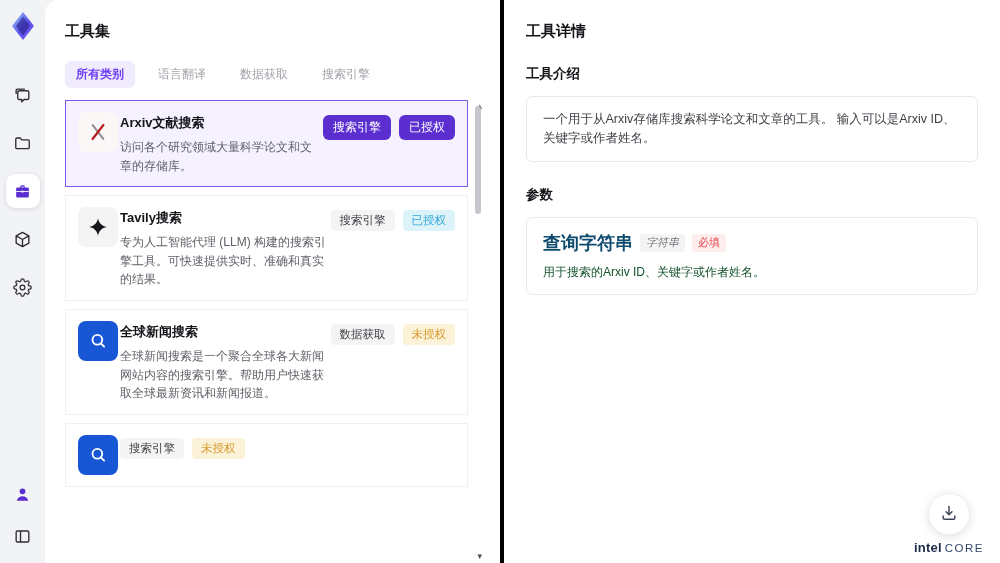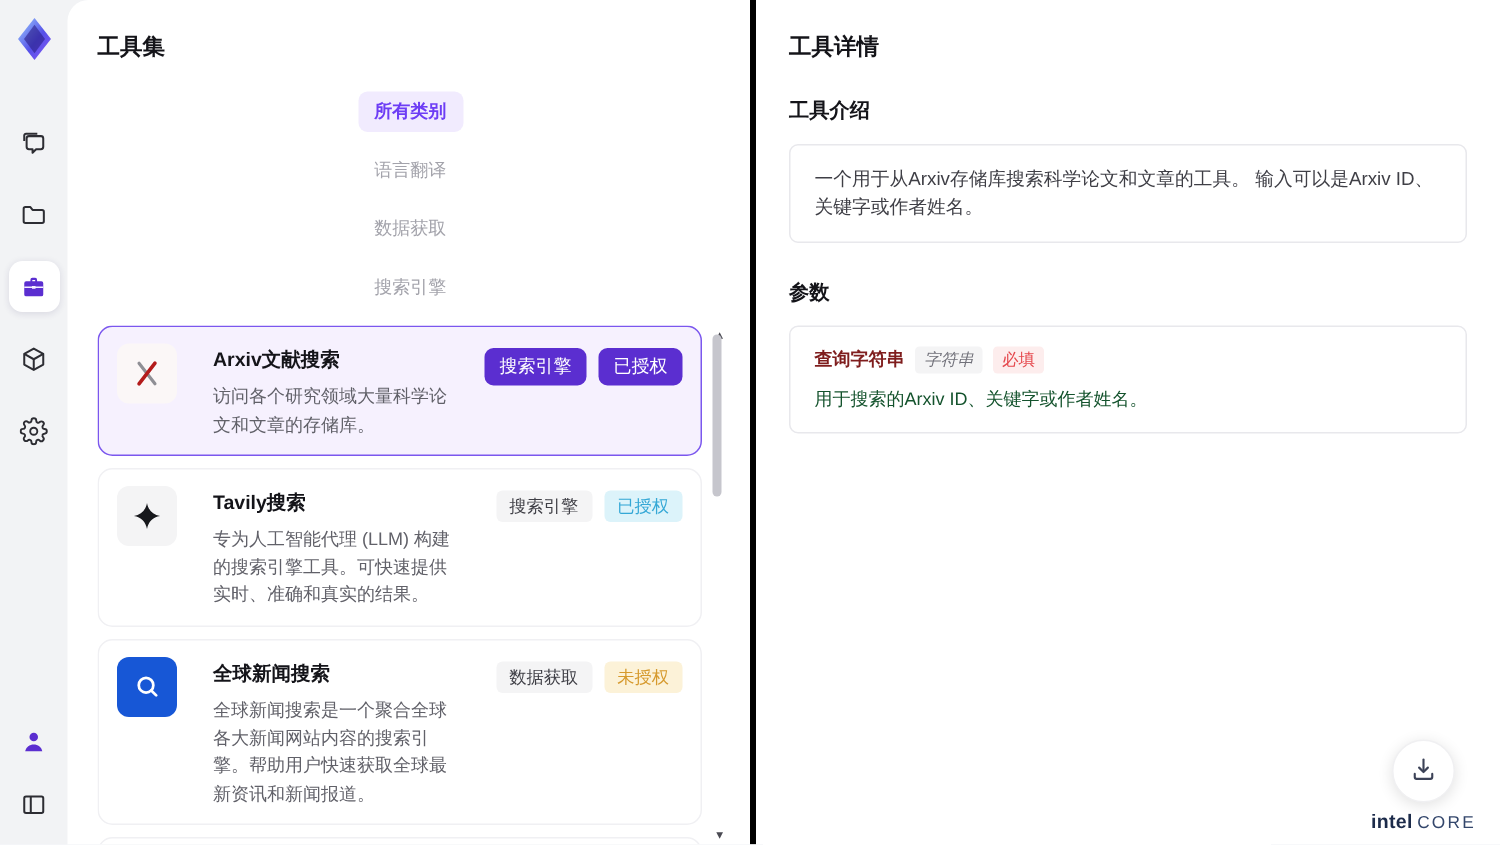--- a/index.html
+++ b/index.html
@@ -18,26 +18,26 @@
   .rail-bottom{margin-top:auto;padding-bottom:10px;display:flex;flex-direction:column;
     gap:8px;align-items:center;}
 
   
   .content{flex:1;background:#ffffff;border-radius:14px 0 0 0;display:flex;overflow:hidden;}
 
   
   .left-panel{width:455px;flex:none;box-sizing:border-box;padding:16px 18px 0 20px;
     display:flex;flex-direction:column;}
   .page-title{font-size:15px;font-weight:bold;color:#141419;margin:6px 0 20px;}
-  .tabs{display:flex;gap:12px;margin-bottom:12px;align-items:center;flex-direction:column;}
+  .tabs{display:flex;gap:12px;margin-bottom:12px;align-items:center;}
   .tab{font-size:12px;color:#a3a3ab;padding:5px 11px;border-radius:6px;cursor:pointer;white-space:nowrap;}
   .tab.active{color:#6d3df5;background:#f1ebfe;font-weight:bold;}
   .tool-list-wrap{position:relative;flex:1;overflow:hidden;padding-right:14px;}
-  .tool-card{display:flex;gap:24px;padding:11px 12px;border:1px solid #f0f0f3;
-    border-radius:10px;margin-bottom:8px;background:#fff;box-sizing:border-box;cursor:pointer;}
+  .tool-card{display:flex;gap:2px;padding:11px 12px;border:1px solid #f0f0f3;
+    border-radius:0;margin-bottom:8px;background:#fff;box-sizing:border-box;cursor:pointer;}
   .tool-card.selected{background:#f6f1fe;border:1.5px solid #7b57ee;}
   .tile{width:40px;height:40px;border-radius:8px;flex:none;display:flex;
     align-items:center;justify-content:center;}
   .tile svg{width:22px;height:22px;}
   .tile-light{background:#f4f4f5;}
   .tile-white{background:#fbf7f7;}
   .tile-blue{background:#1757d6;}
   .tool-main{flex:1;min-width:0;}
   .tool-title{font-size:13px;font-weight:bold;color:#141419;margin:2px 0 6px;}
   .tool-desc{font-size:12px;color:#616169;line-height:1.55;margin:0;}
@@ -56,21 +56,21 @@
 
   
   .right-panel{flex:1;border-left:4px solid #000000;box-sizing:border-box;
     padding:16px 22px;position:relative;}
   .detail-title{font-size:15px;font-weight:bold;color:#141419;margin:6px 0 24px;}
   .section-heading{font-size:13.5px;font-weight:bold;color:#141419;margin:0 0 13px;}
   .intro-box{border:1px solid #e8e8ec;border-radius:6px;padding:13px 16px;margin-bottom:24px;}
   .intro-box p{margin:0;font-size:12.5px;color:#3f3f46;line-height:1.5;}
   .param-box{border:1px solid #e8e8ec;border-radius:6px;padding:13px 16px;}
   .param-head{display:flex;align-items:center;gap:7px;margin-bottom:9px;}
-  .param-name{font-size:12px;font-weight:bold;color:#7f1d1d;}
+  .param-name{font-size:18px;font-weight:bold;color:#0c4a6e;}
   .param-type{font-size:11px;color:#71717a;background:#f4f4f5;padding:1.5px 6px;border-radius:3px;font-style:italic;}
   .param-required{font-size:11px;color:#e5484d;background:#fdeded;padding:1.5px 6px;border-radius:3px;}
   .param-desc{font-size:12px;color:#14532d;margin:0;}
 
   .float-corner{position:absolute;right:16px;bottom:8px;display:flex;flex-direction:column;
     align-items:center;gap:5px;}
   .download-btn{width:42px;height:42px;border-radius:50%;background:#fff;border:1px solid #f0f0f2;
     box-shadow:0 2px 10px rgba(0,0,0,.12);display:flex;align-items:center;justify-content:center;
     cursor:pointer;padding:0;}
   .download-btn svg{width:20px;height:20px;}

